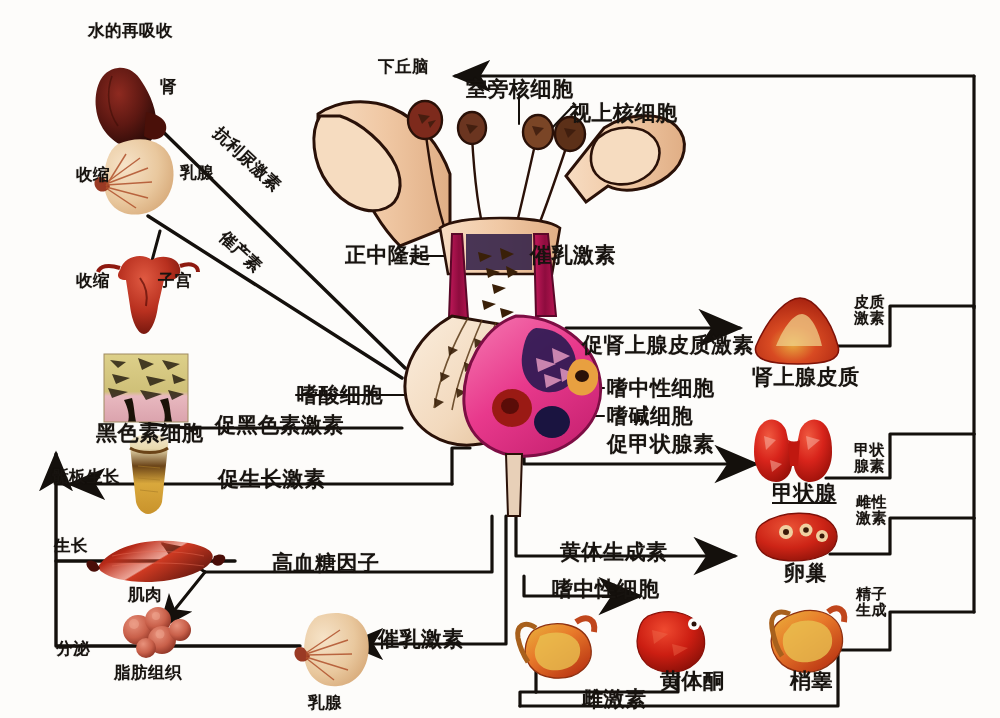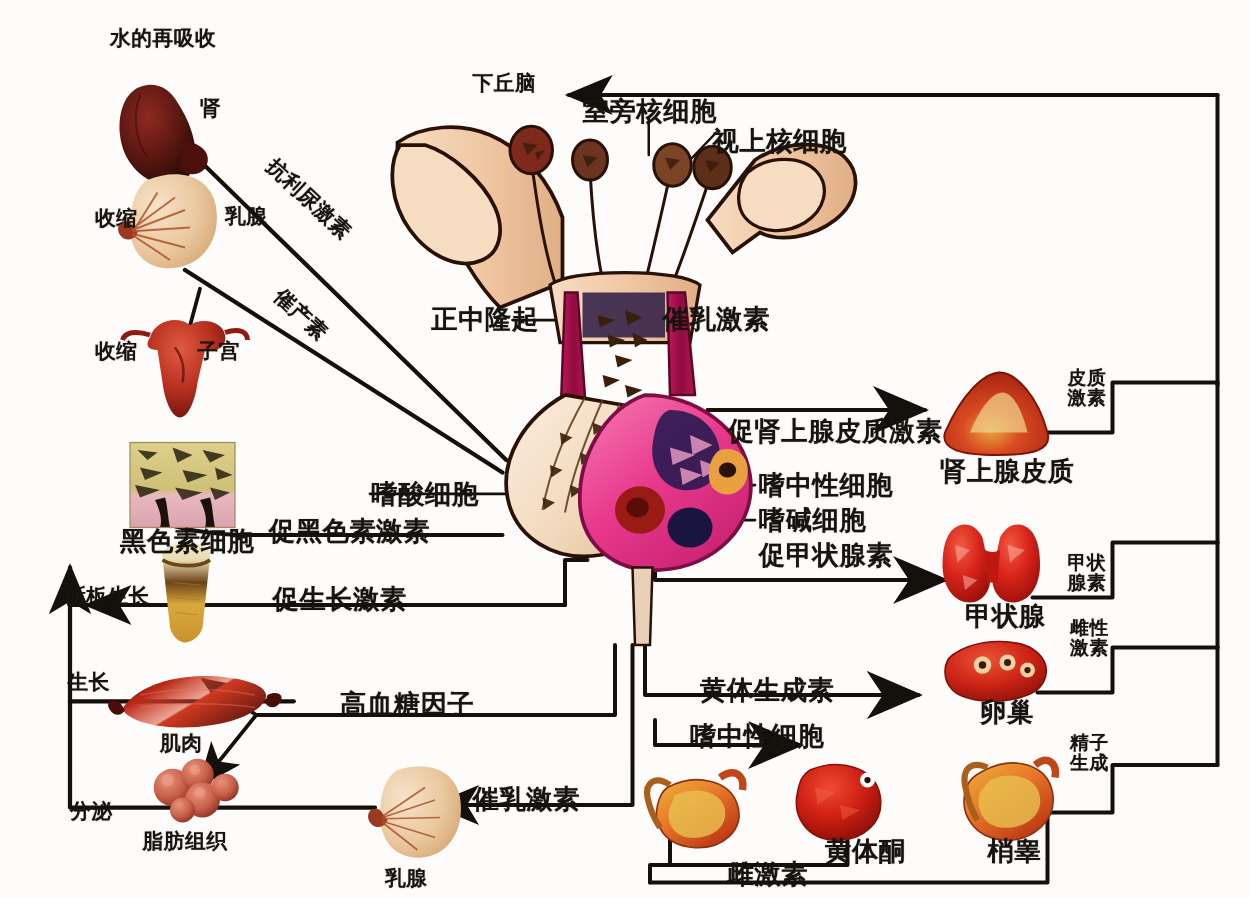--- a/index.html
+++ b/index.html
@@ -480,22 +480,22 @@
 <div class="lbl s17" style="left:297px;top:368px;">嗜酸细胞</div>
 <div class="lbl s17" style="left:607px;top:361px;">嗜中性细胞</div>
 <div class="lbl s17" style="left:607px;top:389px;">嗜碱细胞</div>
 
 <div class="lbl s17" style="left:582px;top:298px;margin-top:20px;">促肾上腺皮质激素</div>
 <div class="lbl s17" style="left:607px;top:417px;">促甲状腺素</div>
 <div class="lbl s17" style="left:560px;top:525px;">黄体生成素</div>
 <div class="lbl s17" style="left:552px;top:562px;">嗜中性细胞</div>
 
 <div class="lbl s17" style="left:752px;top:350px;">肾上腺皮质</div>
-<div class="lbl s17" style="left:772px;top:466px;">甲状腺</div>
-<div class="lbl s17" style="left:784px;top:546px;font-family:Liberation Mono, monospace;">卵巢</div>
+<div class="lbl s17" style="left:772px;top:466px;text-decoration:underline;">甲状腺</div>
+<div class="lbl s17" style="left:784px;top:546px;">卵巢</div>
 <div class="lbl s17" style="left:660px;top:654px;">黄体酮</div>
 <div class="lbl s17" style="left:790px;top:654px;">梢睾</div>
 <div class="lbl s17" style="left:582px;top:672px;">雌激素</div>
 
 <div class="lbl s16" style="left:854px;top:278px;">皮质
 激素</div>
 <div class="lbl s16" style="left:854px;top:382px;margin-top:44px;">甲状
 腺素</div>
 <div class="lbl s16" style="left:856px;top:478px;text-align:right;">雌性
 激素</div>

